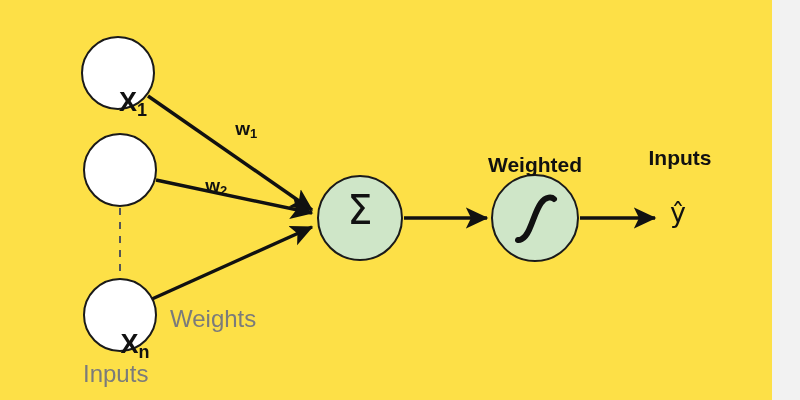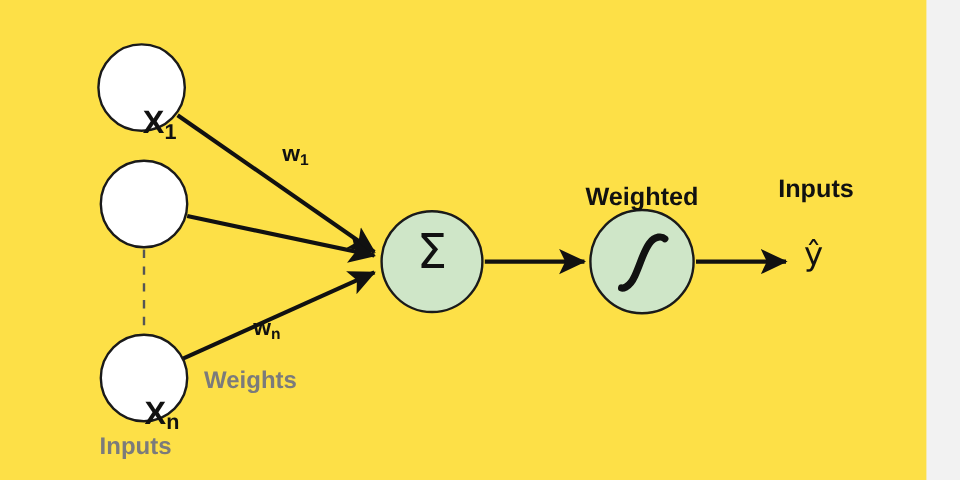--- a/index.html
+++ b/index.html
@@ -52,22 +52,22 @@
     vertical-align: -0.26em;
   }
   .heading-label {
     font-weight: bold;
     color: #111111;
     font-size: 21px;
     text-align: center;
   }
   .muted-label {
     color: #7b7b7b;
-    font-size: 20px;
-    font-weight: bold;
+    font-size: 24px;
+    font-weight: normal;
   }
   .output-symbol {
     color: #111111;
     font-size: 27px;
     text-align: center;
   }
 </style>
 </head>
 <body>
 
@@ -104,22 +104,22 @@
   <div class="lbl node-label" style="left:78px; top:57px; width:80px;">
     <span>X</span><span class="sub">1</span>
   </div>
   <div class="lbl node-label" style="left:80px; top:299px; width:80px;">
     <span>X</span><span class="sub">n</span>
   </div>
 
   <div class="lbl weight-label" style="left:214px; top:97px;">
     <span>w</span><span class="sub">1</span>
   </div>
-  <div class="lbl weight-label" style="left:190px; top:242px;">
-    <span>w</span><span class="sub">n</span>
+  <div class="lbl weight-label" style="left:184px; top:154px;">
+    <span>w</span><span class="sub">2</span>
   </div>
 
   <div class="lbl muted-label" style="left:170px; top:306px;">Weights</div>
   <div class="lbl muted-label" style="left:83px; top:361px;">Inputs</div>
 
   <div class="lbl heading-label" style="left:280px; top:106px; width:160px;">
   </div>
 
   <div class="lbl" style="left:320px; top:190px; width:80px; text-align:center; font-size:40px; color:#111111; font-family:'DejaVu Sans', sans-serif; line-height:1;">Σ</div>
 

